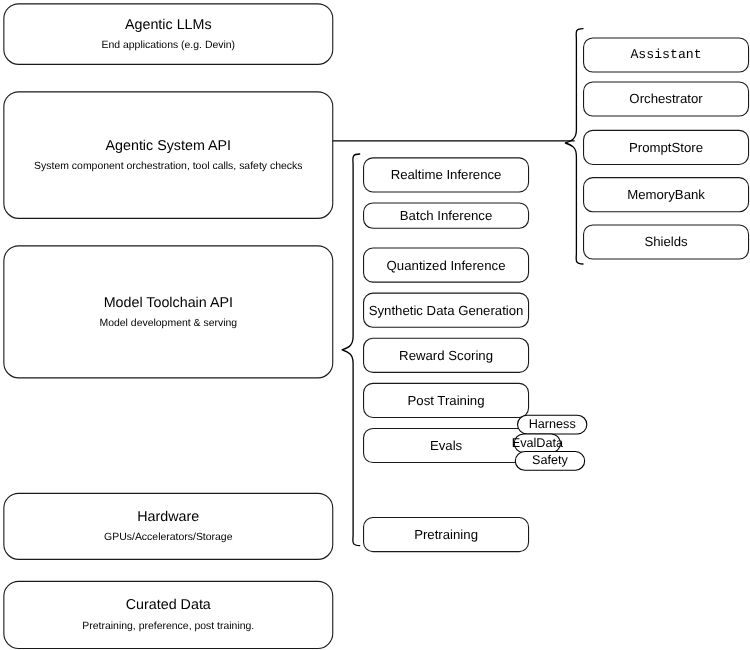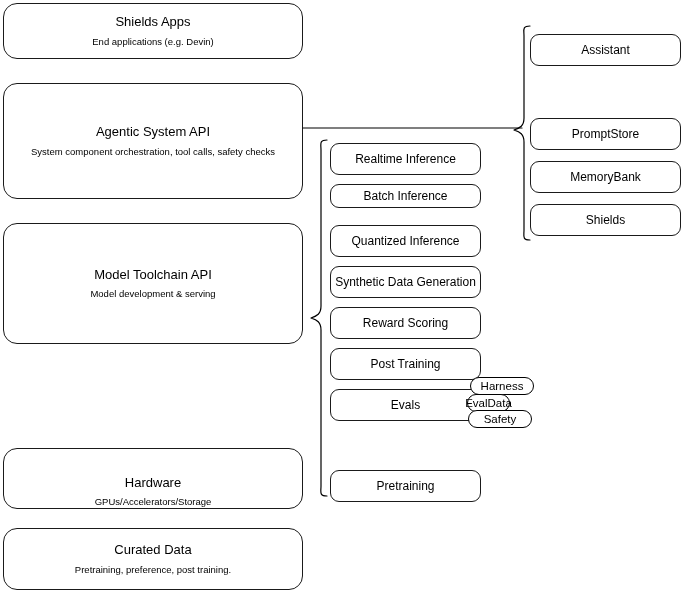--- a/index.html
+++ b/index.html
@@ -88,36 +88,36 @@
     stroke-linecap: round;
     stroke-linejoin: round;
   }
 </style>
 </head>
 <body>
 
 <div id="canvas">
 
   <div class="node layer" style="left:3px; top:3px; width:300px; height:56px;">
-    <div class="title">Shields Apps</div>
+    <div class="title">Agentic LLMs</div>
     <div class="subtitle">End applications (e.g. Devin)</div>
   </div>
 
   <div class="node layer" style="left:3px; top:83px; width:300px; height:116px;">
     <div class="title">Agentic System API</div>
     <div class="subtitle">System component orchestration, tool calls, safety checks</div>
   </div>
 
   <div class="node layer" style="left:3px; top:223px; width:300px; height:121px;">
     <div class="title">Model Toolchain API</div>
     <div class="subtitle">Model development &amp; serving</div>
   </div>
 
 
-  <div class="node layer" style="left:3px; top:448px; width:300px; height:61px;justify-content:flex-end;">
+  <div class="node layer" style="left:3px; top:448px; width:300px; height:61px;">
     <div class="title">Hardware</div>
     <div class="subtitle">GPUs/Accelerators/Storage</div>
   </div>
 
   <div class="node layer" style="left:3px; top:528px; width:300px; height:62px;">
     <div class="title">Curated Data</div>
     <div class="subtitle">Pretraining, preference, post training.</div>
   </div>
 
   <svg class="conn" style="left:0; top:0; width:682px; height:591px;">
@@ -172,22 +172,25 @@
   <div class="pill" style="left:470px; top:377px; width:64px; height:18px;">
     <span>Harness</span>
   </div>
   <div class="pill" style="left:467px; top:394px; width:43px; height:18px;">
     <span>EvalData</span>
   </div>
   <div class="pill" style="left:468px; top:410px; width:64px; height:18px;">
     <span>Safety</span>
   </div>
 
-  <div class="node item" style="left:530px; top:34px; width:151px; height:32px;">
+  <div class="node item" style="left:530px; top:34px; width:151px; height:32px;font-family:Liberation Mono, monospace;">
     <div class="label">Assistant</div>
+  </div>
+  <div class="node item" style="left:530px; top:74px; width:151px; height:32px;">
+    <div class="label">Orchestrator</div>
   </div>
   <div class="node item" style="left:530px; top:118px; width:151px; height:32px;">
     <div class="label">PromptStore</div>
   </div>
   <div class="node item" style="left:530px; top:161px; width:151px; height:32px;">
     <div class="label">MemoryBank</div>
   </div>
   <div class="node item" style="left:530px; top:204px; width:151px; height:32px;">
     <div class="label">Shields</div>
   </div>

